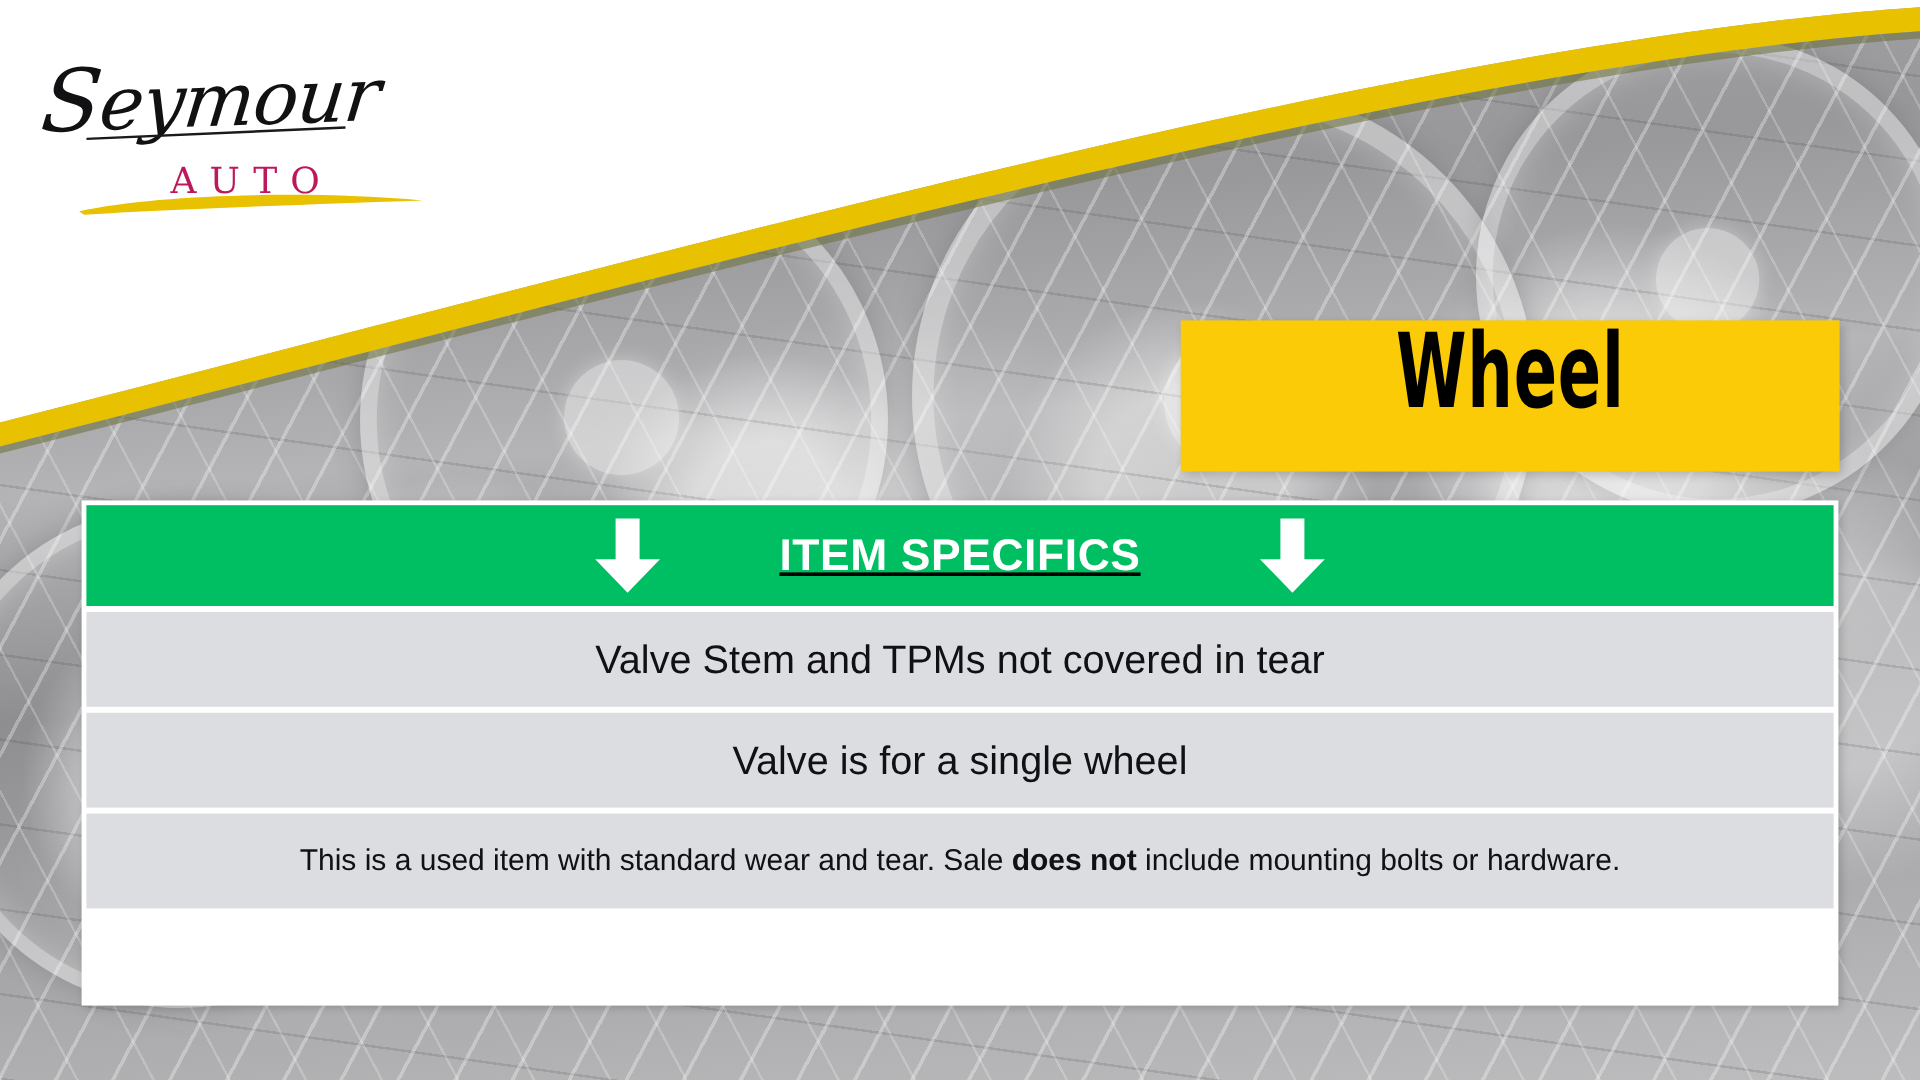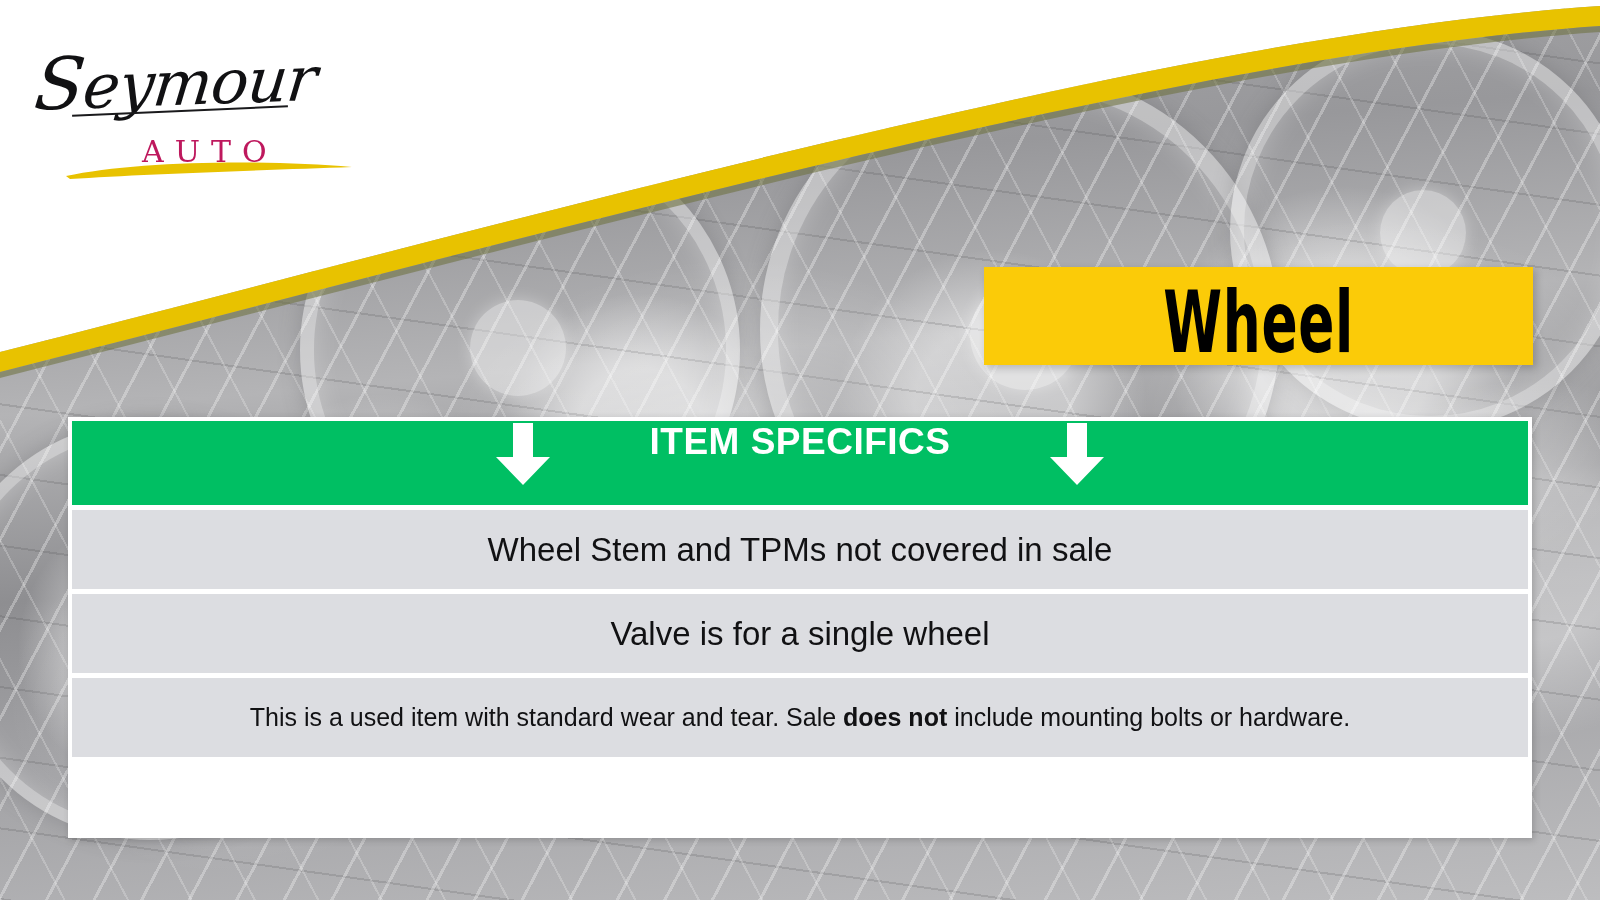--- a/index.html
+++ b/index.html
@@ -104,23 +104,23 @@
   }
   .logo-swoosh{
     position:absolute; left:34px; top:136px; width:290px; height:22px;
     overflow:visible;
   }
 
   
   .title-banner{
     position:absolute;
     left:984px; top:267px;
-    width:549px; height:98px;
+    width:549px; height:126px;
     background:#FBCB08;
-    display:flex; align-items:flex-end; justify-content:center;
+    display:flex; align-items:flex-start; justify-content:center;
     box-shadow:3px 3px 8px rgba(0,0,0,.20);
   }
   .title-text{
     font-family:"DejaVu Sans", sans-serif;
     font-weight:bold;
     font-size:86px;
     line-height:1;
     color:#000000;
     transform:scaleX(.62);
     transform-origin:center;
@@ -133,22 +133,23 @@
     position:absolute;
     left:68px; top:417px;
     width:1464px; height:421px;
     background:#ffffff;
     padding:4px;
     box-shadow:2px 2px 7px rgba(0,0,0,.18);
   }
   .specs-header{
     height:84px;
     background:#00BF63;
-    display:flex; justify-content:center;
+    display:flex; align-items:center; justify-content:center;
     gap:96px;
+    text-decoration:underline;
   }
   .arrow-icon{ width:62px; height:66px; display:block; flex:none; }
   .specs-title{
     font-family:"Liberation Sans", sans-serif;
     font-weight:bold;
     font-size:37px;
     color:#ffffff;
     letter-spacing:.5px;
     white-space:nowrap;
   }
@@ -214,21 +215,21 @@
         <path d="M21,2 L41,2 L41,36 L58,36 L31,64 L4,36 L21,36 Z" fill="#ffffff"></path>
       </svg>
       <div class="specs-title">ITEM SPECIFICS</div>
       <svg class="arrow-icon" viewBox="0 0 62 66" aria-hidden="true">
         <path d="M21,2 L41,2 L41,36 L58,36 L31,64 L4,36 L21,36 Z" fill="#ffffff"></path>
       </svg>
     </div>
 
     <div class="rows">
       <div class="spec-row">
-        <div class="cell">Wheel Stem and TPMs not covered in sale</div>
+        <div class="cell">Valve Stem and TPMs not covered in tear</div>
       </div>
       <div class="spec-row">
         <div class="cell">Valve is for a single wheel</div>
       </div>
       <div class="spec-row wide">
         <div class="cell"><span>This is a used item with standard wear and tear. Sale </span><b>does not</b><span> include mounting bolts or hardware.</span></div>
       </div>
     </div>
 
   </div>

